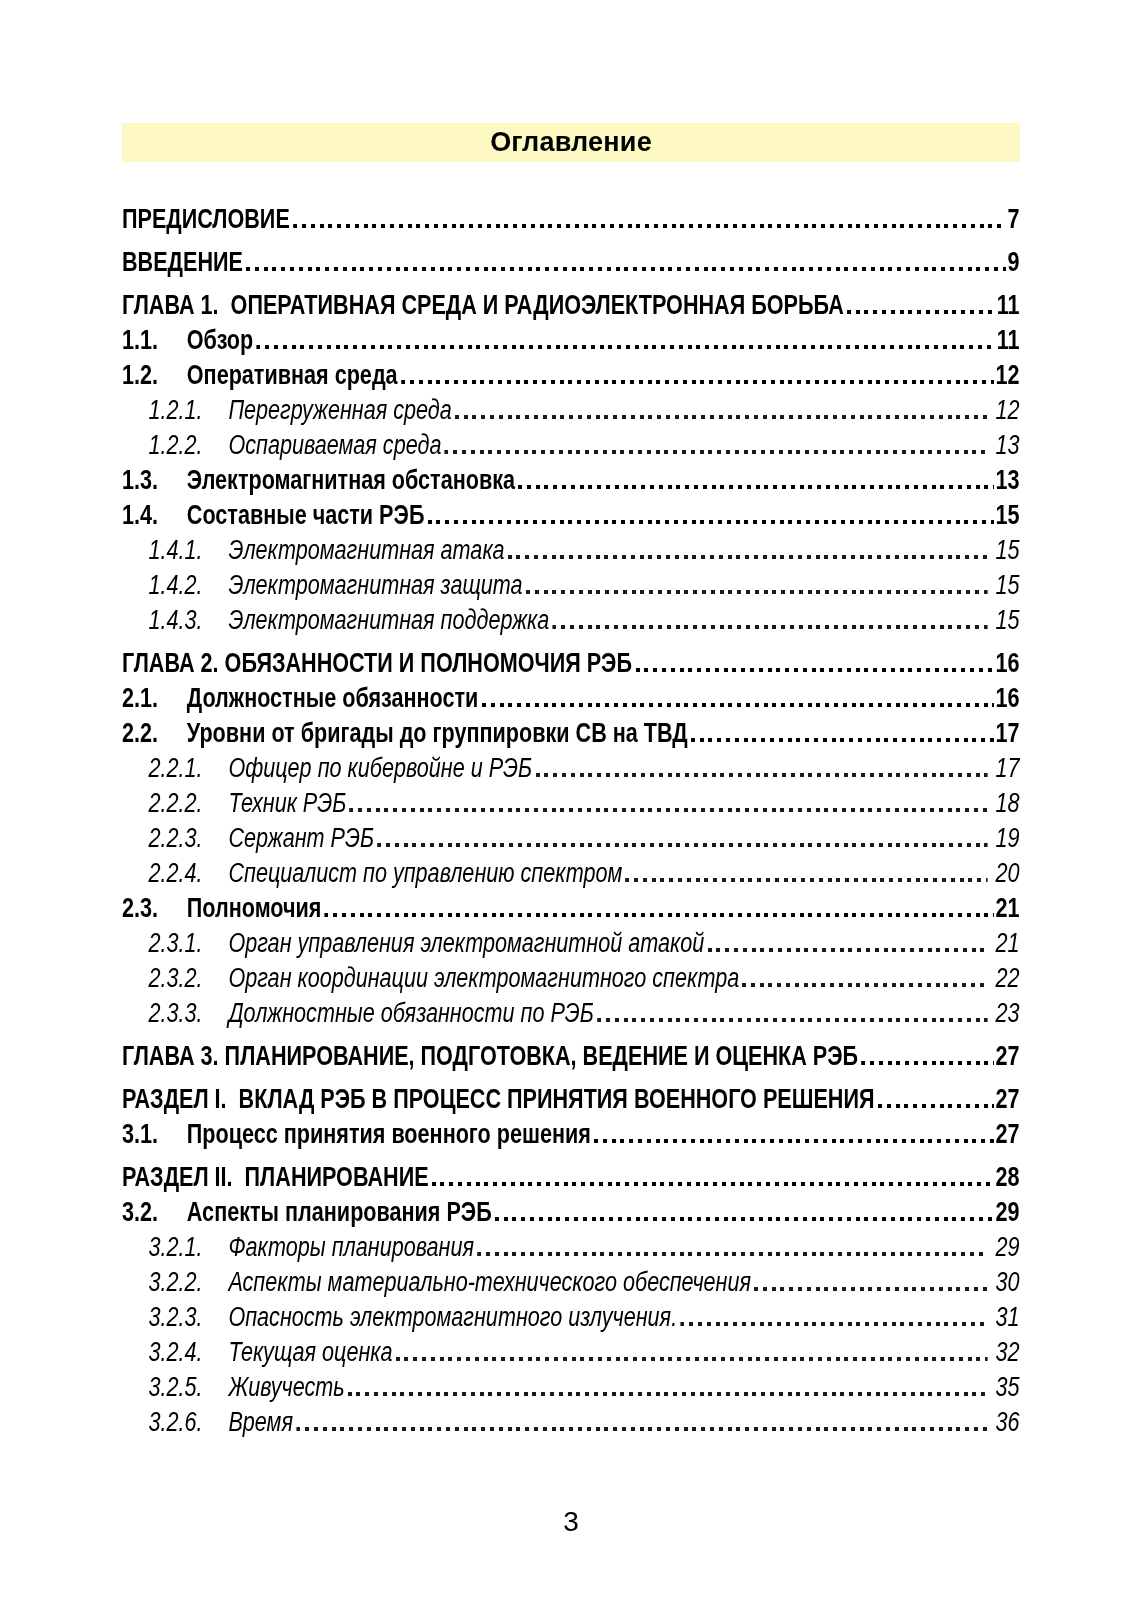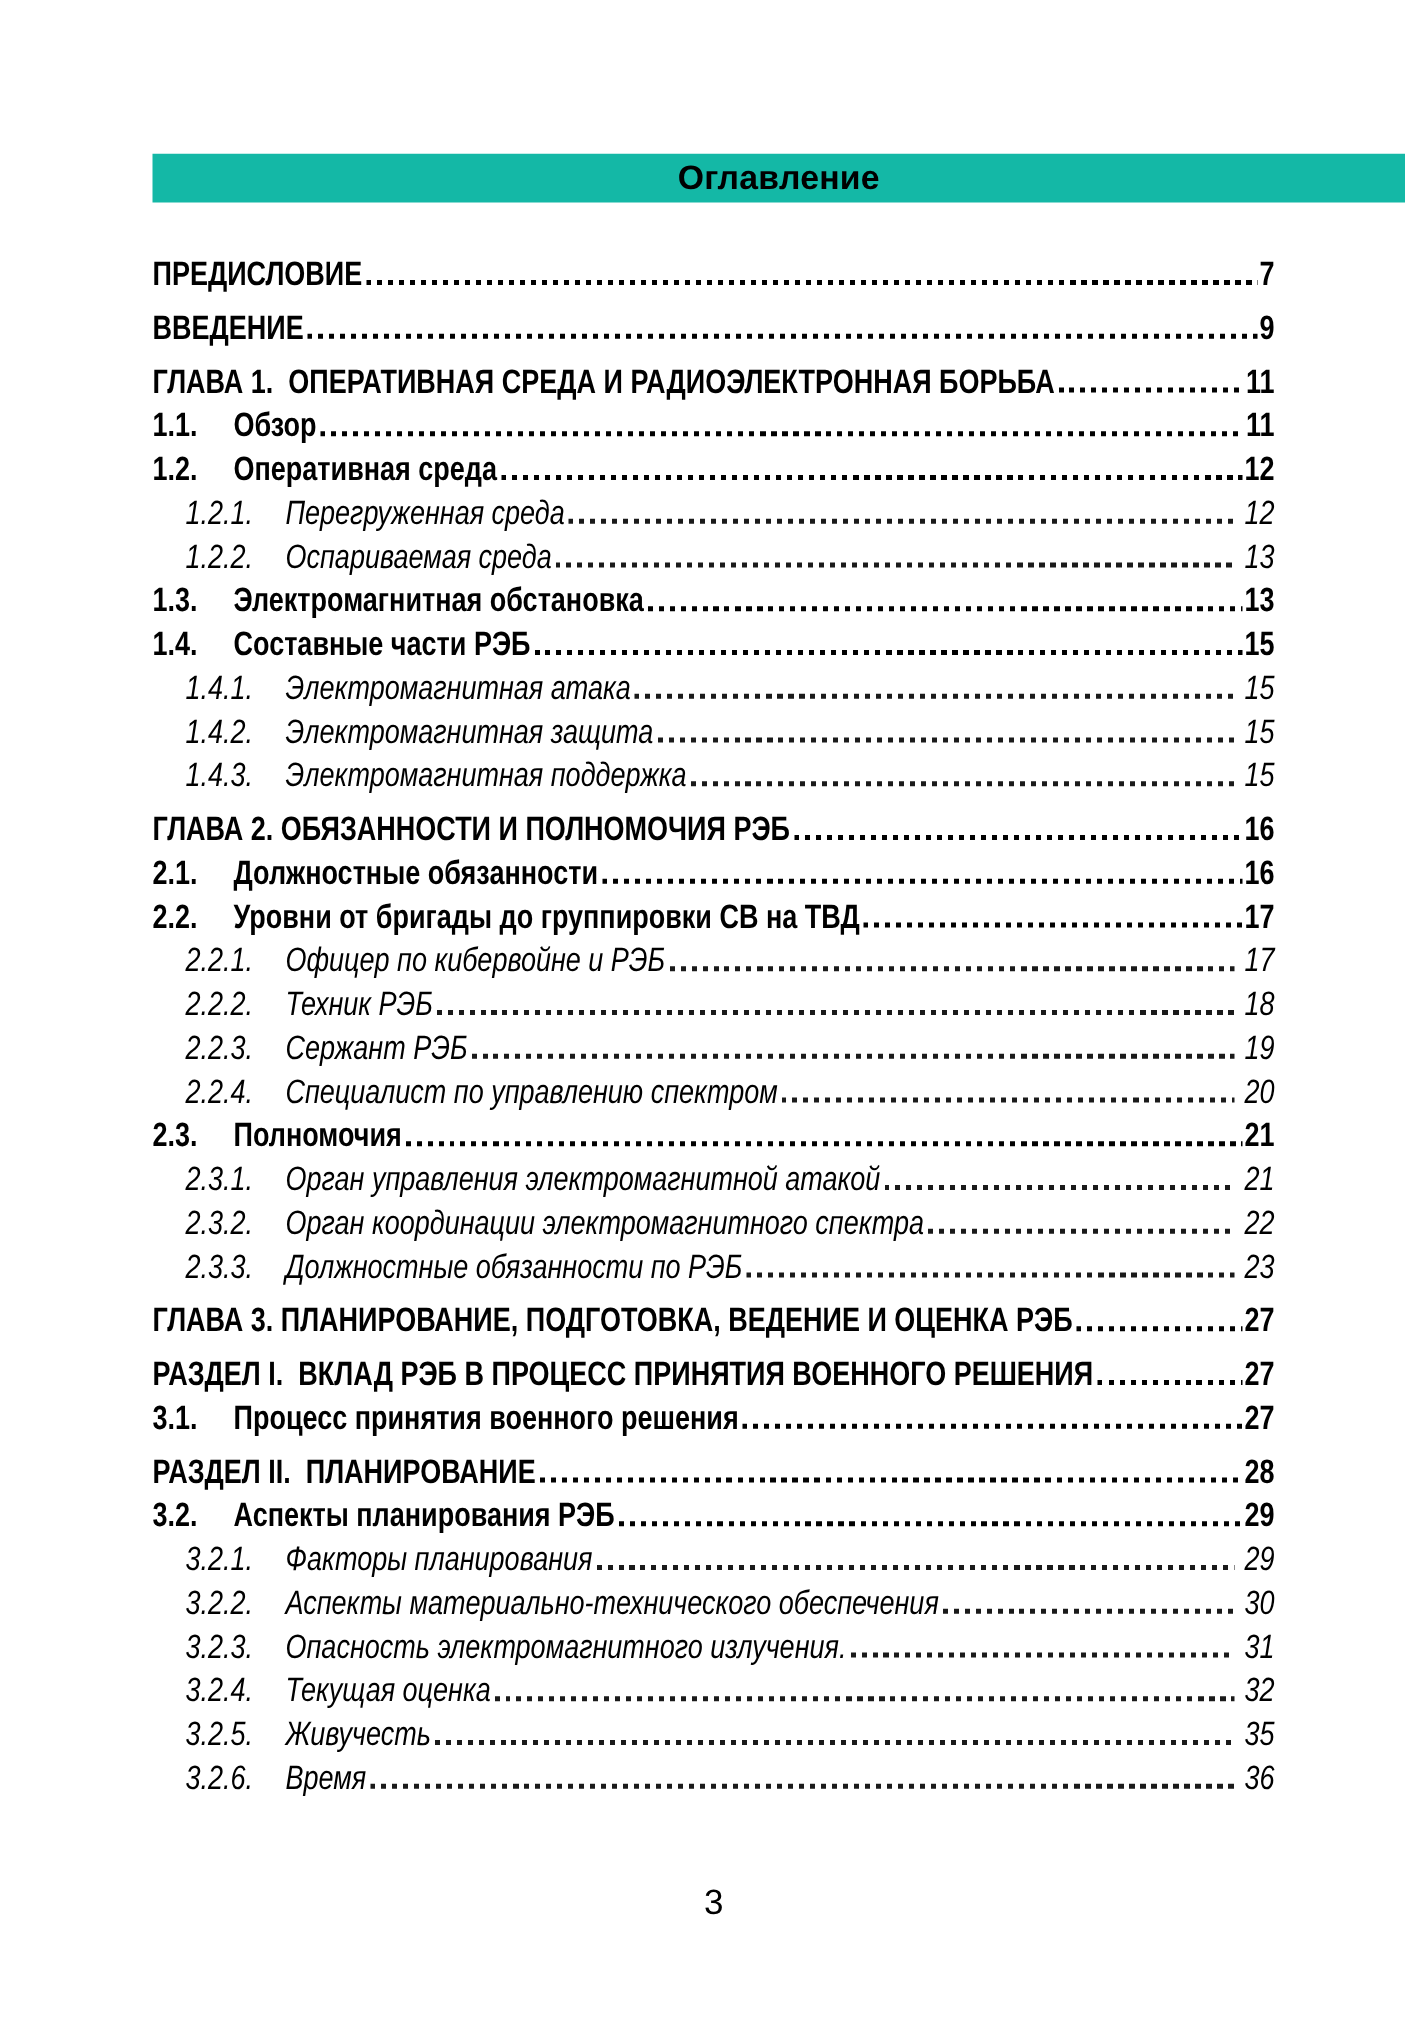--- a/index.html
+++ b/index.html
@@ -6,22 +6,22 @@
   .sheet {
     position:relative;
     width:1142px; height:1615px;
     background:#ffffff;
     color:#000000;
     font-family:"Liberation Sans", sans-serif;
     overflow:hidden;
   }
   .header-box {
     position:absolute; left:122px; top:123px;
-    width:1002px; height:39px;
-    background:#14b8a6;
+    width:898px; height:39px;
+    background:#fef9c3;
     display:flex; align-items:center; justify-content:center;
   }
   .header-box .t {
     font-weight:bold; font-size:27px; letter-spacing:0.2px;
   }
   
   .toc {
     position:absolute; left:122px; top:162px;
     width:1122px;
     padding-top:32px;

